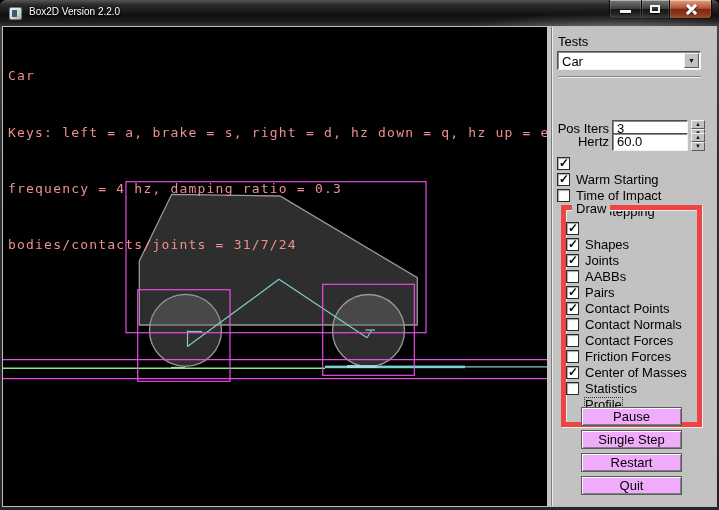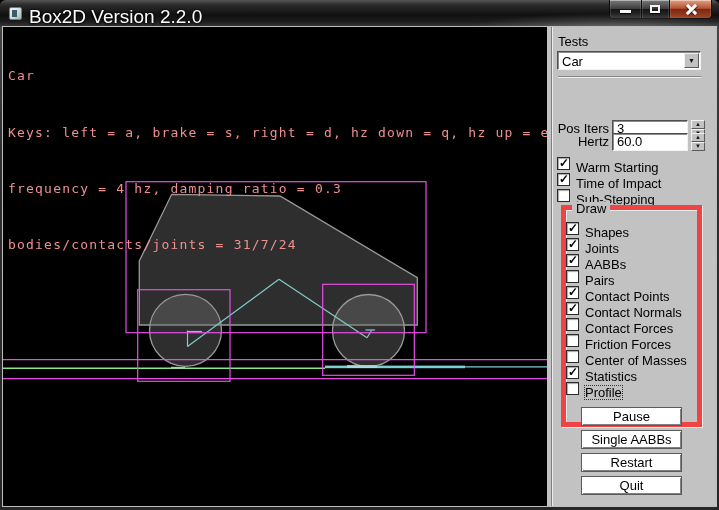--- a/index.html
+++ b/index.html
@@ -21,21 +21,21 @@
     background:radial-gradient(ellipse at 60% 120%,rgba(255,255,255,0.28),rgba(255,255,255,0) 70%);
     pointer-events:none;
   }
   .app-icon{
     position:absolute;left:9px;top:7px;width:13px;height:13px;
     background:linear-gradient(135deg,#f2f2f2 0%,#cfd8d8 60%,#9fb0b0 100%);
     border:1px solid #6d7d7d;border-radius:2px;
   }
   .app-icon i{position:absolute;left:2px;top:2px;width:5px;height:7px;background:#39606a;display:block;}
   .title-text{
-    position:absolute;left:29px;top:6px;color:#fff;font-size:19px;
+    position:absolute;left:29px;top:6px;color:#fff;font-size:10px;
     text-shadow:0 1px 3px #000,0 0 2px #000;white-space:nowrap;
   }
   .caption-buttons{position:absolute;right:7px;top:0;height:19px;display:flex;}
   .cap-btn{
     position:relative;height:19px;border:1px solid #0c0c0c;border-top:none;
     box-shadow:inset 0 1px 0 rgba(255,255,255,0.45),inset 1px 0 0 rgba(255,255,255,0.12),inset -1px 0 0 rgba(255,255,255,0.12);
   }
   .cap-min{width:33px;border-radius:0 0 0 4px;
     background:linear-gradient(180deg,#7a7a7a 0%,#3d3d3d 48%,#161616 52%,#2e2e2e 100%);}
   .cap-max{width:27px;border-left:none;border-right:none;
@@ -88,26 +88,26 @@
     line-height:16px;padding-left:4px;font-size:13px;}
   .spinner{position:absolute;left:139px;top:0;width:14px;height:18px;}
   .spin-btn{position:absolute;left:0;width:14px;height:9px;background:#c2c2c2;
     border:1px solid;border-color:#f2f2f2 #5a5a5a #5a5a5a #f2f2f2;
     font-size:6px;line-height:7px;text-align:center;color:#111;}
   .spin-up{top:0;} .spin-down{top:9px;}
   .cbrow{position:absolute;height:14px;}
   .cbox{position:absolute;left:0;top:0;width:13px;height:13px;background:#fff;
     border:1px solid #2a2a2a;box-shadow:inset 1px 1px 1px rgba(0,0,0,0.35);}
   .cbox span{position:absolute;left:1px;top:-2px;font-size:12px;font-weight:bold;color:#000;}
-  .cblabel{position:absolute;left:19px;top:4px;line-height:13px;white-space:nowrap;}
+  .cblabel{position:absolute;left:19px;top:16px;line-height:13px;white-space:nowrap;}
   .group{position:absolute;left:9px;top:178px;width:141px;height:222px;
     border:5px solid #ef4444;box-shadow:inset 1px 1px 0 #efefef,1px 1px 0 #efefef;padding-left:48px;}
   .group-title{position:absolute;left:6px;top:-8px;background:#c2c2c2;padding:0 4px;line-height:14px;}
   .focus-dotted{outline:1px dotted #333;outline-offset:0px;}
-  .gbtn{position:absolute;left:29px;width:101px;height:19px;background:#ffffff;
+  .gbtn{position:absolute;left:29px;width:101px;height:19px;background:#f0abfc;
     border:1px solid #5a5a5a;box-shadow:inset 1px 1px 0 #fff,inset -1px -1px 0 #808080;
     text-align:center;line-height:17px;font-size:13px;color:#000;cursor:default;}
 </style>
 </head>
 <body>
 
 <div class="window">
 
   <div class="titlebar">
     <div class="app-icon">
@@ -281,19 +281,19 @@
         <span class="cblabel">Statistics</span>
       </div>
       <div class="cbrow" style="left:14px;top:355px;">
         <span class="cbox">
             <span></span>
           </span>
         <span class="cblabel focus-dotted">Profile</span>
       </div>
 
       <div class="gbtn" style="top:380px;">Pause</div>
-      <div class="gbtn" style="top:403px;">Single AABBs</div>
+      <div class="gbtn" style="top:403px;">Single Step</div>
       <div class="gbtn" style="top:449px;">Quit</div>
       <div class="gbtn" style="top:426px;">Restart</div>
 
     </div>
   </div>
 </div>
 
 </body></html>

